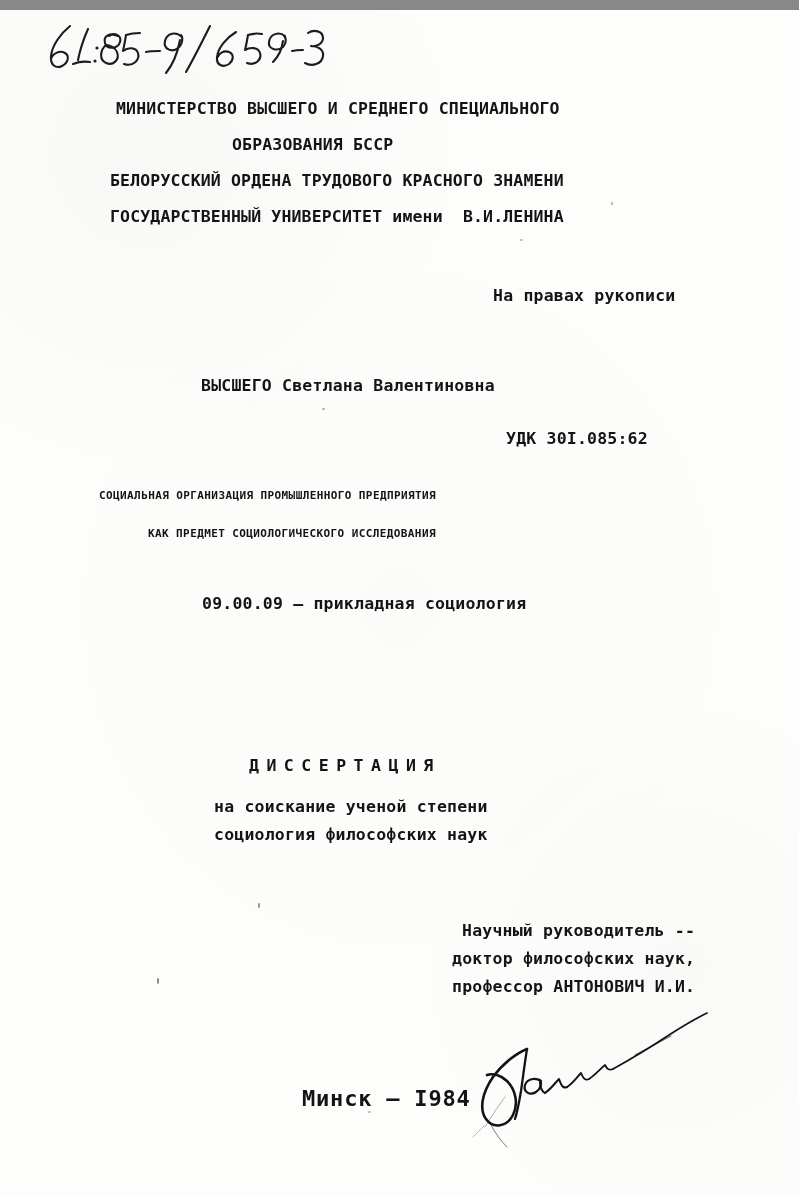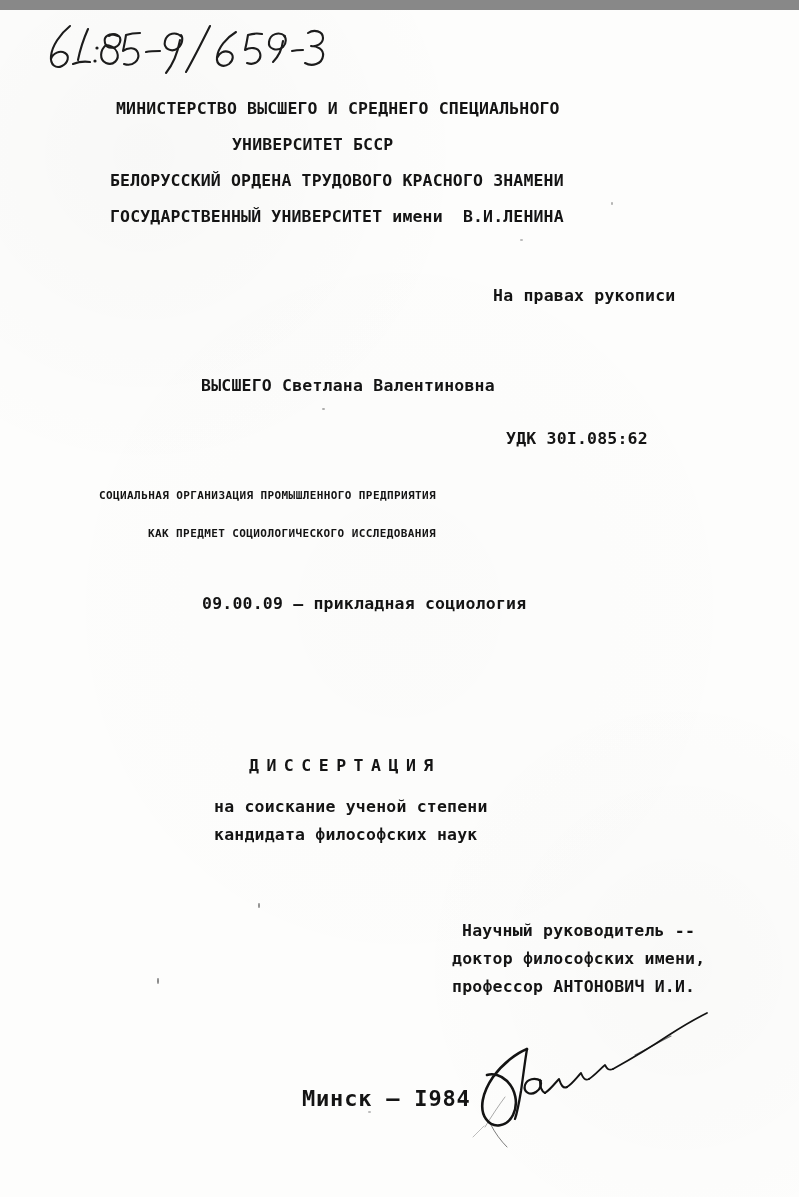--- a/index.html
+++ b/index.html
@@ -179,41 +179,41 @@
       <path d="M245 18 C239 13, 230 16, 229 24 C228 31, 237 34, 243 29 C247 25, 246 19, 244 18"></path>
       <path d="M243 23 C242 31, 239 38, 233 44"></path>
 
       <path d="M252 33 C256 32, 260 32, 263 32"></path>
 
       <path d="M268 15 C274 11, 283 13, 283 20 C283 26, 276 29, 271 28 C277 28, 284 31, 283 38 C282 46, 272 49, 265 45"></path>
     </svg>
   </div>
 
   <div class="tw hdr-line" id="hdr1">МИНИСТЕРСТВО ВЫСШЕГО И СРЕДНЕГО СПЕЦИАЛЬНОГО</div>
-  <div class="tw hdr-line" id="hdr2">УНИВЕРСИТЕТ БССР</div>
+  <div class="tw hdr-line" id="hdr2">ОБРАЗОВАНИЯ БССР</div>
   <div class="tw hdr-line" id="hdr3">БЕЛОРУССКИЙ ОРДЕНА ТРУДОВОГО КРАСНОГО ЗНАМЕНИ</div>
   <div class="tw hdr-line" id="hdr4">ГОСУДАРСТВЕННЫЙ УНИВЕРСИТЕТ имени  В.И.ЛЕНИНА</div>
 
   <div class="tw" id="rights">На правах рукописи</div>
 
   <div class="tw" id="author">ВЫСШЕГО Светлана Валентиновна</div>
 
   <div class="tw" id="udk">УДК 30I.085:62</div>
 
   <div class="tw title-line" id="title1">СОЦИАЛЬНАЯ ОРГАНИЗАЦИЯ ПРОМЫШЛЕННОГО ПРЕДПРИЯТИЯ</div>
   <div class="tw title-line" id="title2">КАК ПРЕДМЕТ СОЦИОЛОГИЧЕСКОГО ИССЛЕДОВАНИЯ</div>
 
   <div class="tw" id="specialty">09.00.09 – прикладная социология</div>
 
   <div class="tw" id="diss-word">ДИССЕРТАЦИЯ</div>
   <div class="tw" id="diss-sub1">на соискание ученой степени</div>
-  <div class="tw" id="diss-sub2">кандидата философских наук</div>
+  <div class="tw" id="diss-sub2">социология философских наук</div>
 
   <div class="tw sup-line" id="sup1">Научный руководитель --</div>
-  <div class="tw sup-line" id="sup2">доктор философских имени,</div>
+  <div class="tw sup-line" id="sup2">доктор философских наук,</div>
   <div class="tw sup-line" id="sup3">профессор АНТОНОВИЧ И.И.</div>
 
   <div class="tw" id="cityyear">Минск – I984</div>
 
   <div id="signature">
     <svg width="265" height="150" viewBox="0 0 265 150" fill="none" stroke="#131313" stroke-linecap="round" stroke-linejoin="round">
 
       <path d="M72 44 C62 48, 48 58, 38 72 C27 88, 24 104, 31 114 C38 124, 52 122, 58 110 C64 98, 60 84, 52 76 C46 70, 38 68, 32 70" stroke-width="2.6"></path>
 
       <path d="M72 44 C70 56, 68 72, 66 86 C64 98, 62 108, 60 114" stroke-width="2.3"></path>

